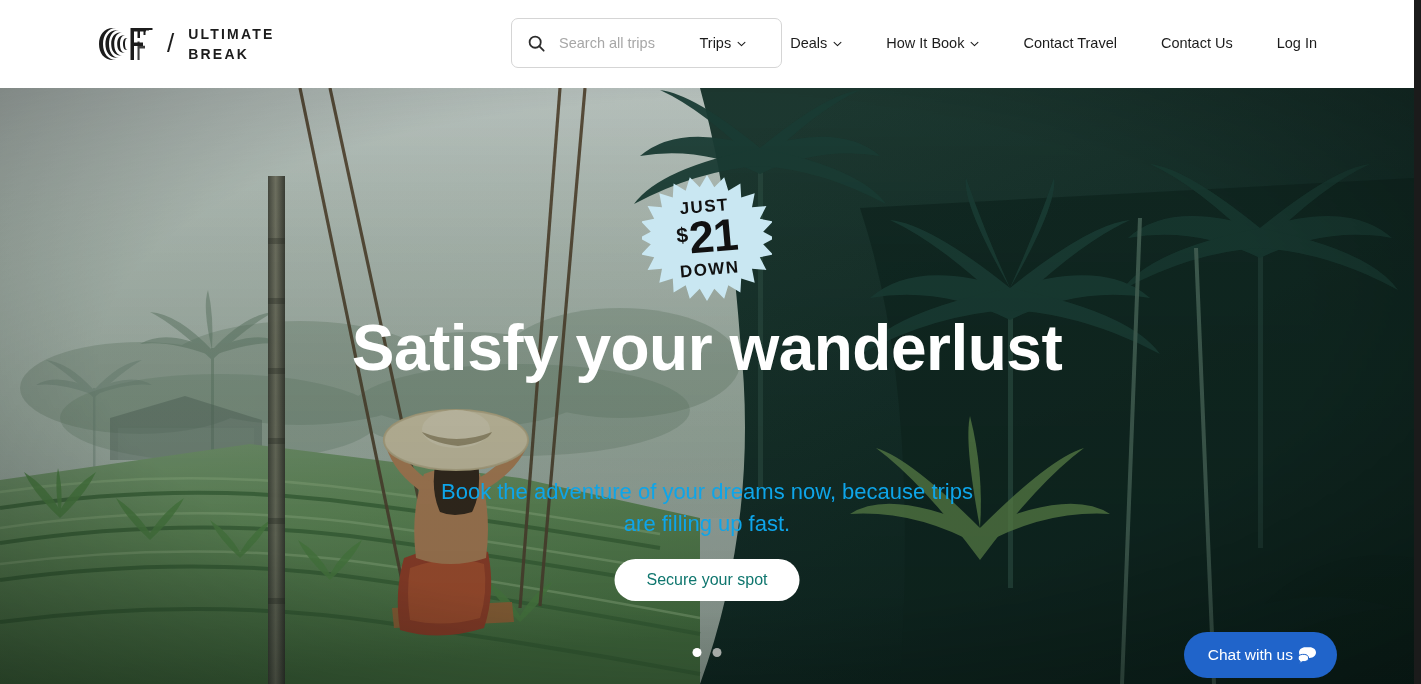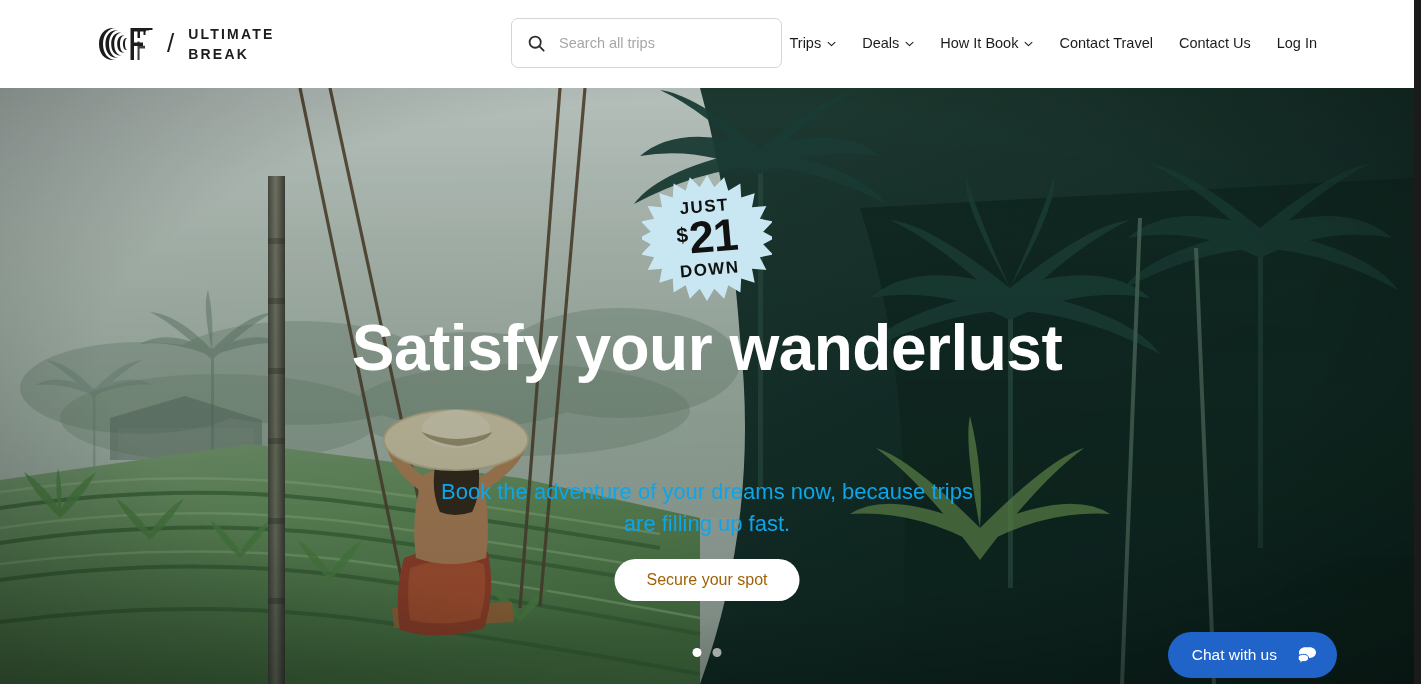--- a/index.html
+++ b/index.html
@@ -59,21 +59,21 @@
   .search-input::placeholder { color:#a7a7a7; }
 
   
   .nav {
     position:absolute; right:97px; top:32px;
     display:flex; gap:0px;
   }
   .nav-item {
     display:flex; align-items:center;
     font-size:14.5px; color:#1c1c1c; cursor:pointer;
-    margin-left:26px; white-space:nowrap; line-height:22px;
+    margin-left:44px; white-space:nowrap; line-height:22px;
   }
   .nav-item:first-child { margin-left:0; }
   .chev {
     width:9px; height:6px; margin-left:6px; flex:0 0 auto;
     transform:translateY(1px);
   }
 
   
   .hero {
     position:absolute; top:88px; left:0; width:1414px; height:596px;
@@ -121,21 +121,21 @@
     font-size:64px; font-weight:bold; color:#ffffff;
     line-height:72px; letter-spacing:-0.5px;
   }
   .hero-sub {
     position:absolute; left:50%; top:388px; transform:translateX(-50%);
     width:560px; text-align:center;
     font-size:22px; color:#0ea5e9; line-height:32px; font-weight:400;
   }
   .hero-cta {
     position:absolute; left:50%; top:471px; transform:translateX(-50%);
-    background:#ffffff; color:#a16207;
+    background:#ffffff; color:#0f766e;
     border:none; border-radius:30px;
     padding:0 32px; height:42px;
     font-family:"Liberation Sans", sans-serif;
     font-size:16px; cursor:pointer; white-space:nowrap;
   }
 
   
   .dots {
     position:absolute; left:50%; top:560px; transform:translateX(-50%);
     display:flex; gap:11px; align-items:center;
@@ -143,21 +143,21 @@
   .dot { width:9px; height:9px; border-radius:50%; cursor:pointer; }
   .dot.active { background:#ffffff; }
   .dot.inactive { background:#a5a9a6; }
 
   
   .chat-widget {
     position:absolute; right:84px; bottom:6px; z-index:60;
     background:#2064ca; color:#fff;
     border-radius:26px; height:46px;
     display:flex; align-items:center;
-    padding:0 20px 0 24px; gap:20px;
+    padding:0 20px 0 24px; gap:4px;
     cursor:pointer; font-size:15.5px;
   }
   .chat-icon { width:20px; height:18px; flex:0 0 auto; }
 </style>
 </head>
 <body>
 
 <div id="page">
 
   <div class="hero">

